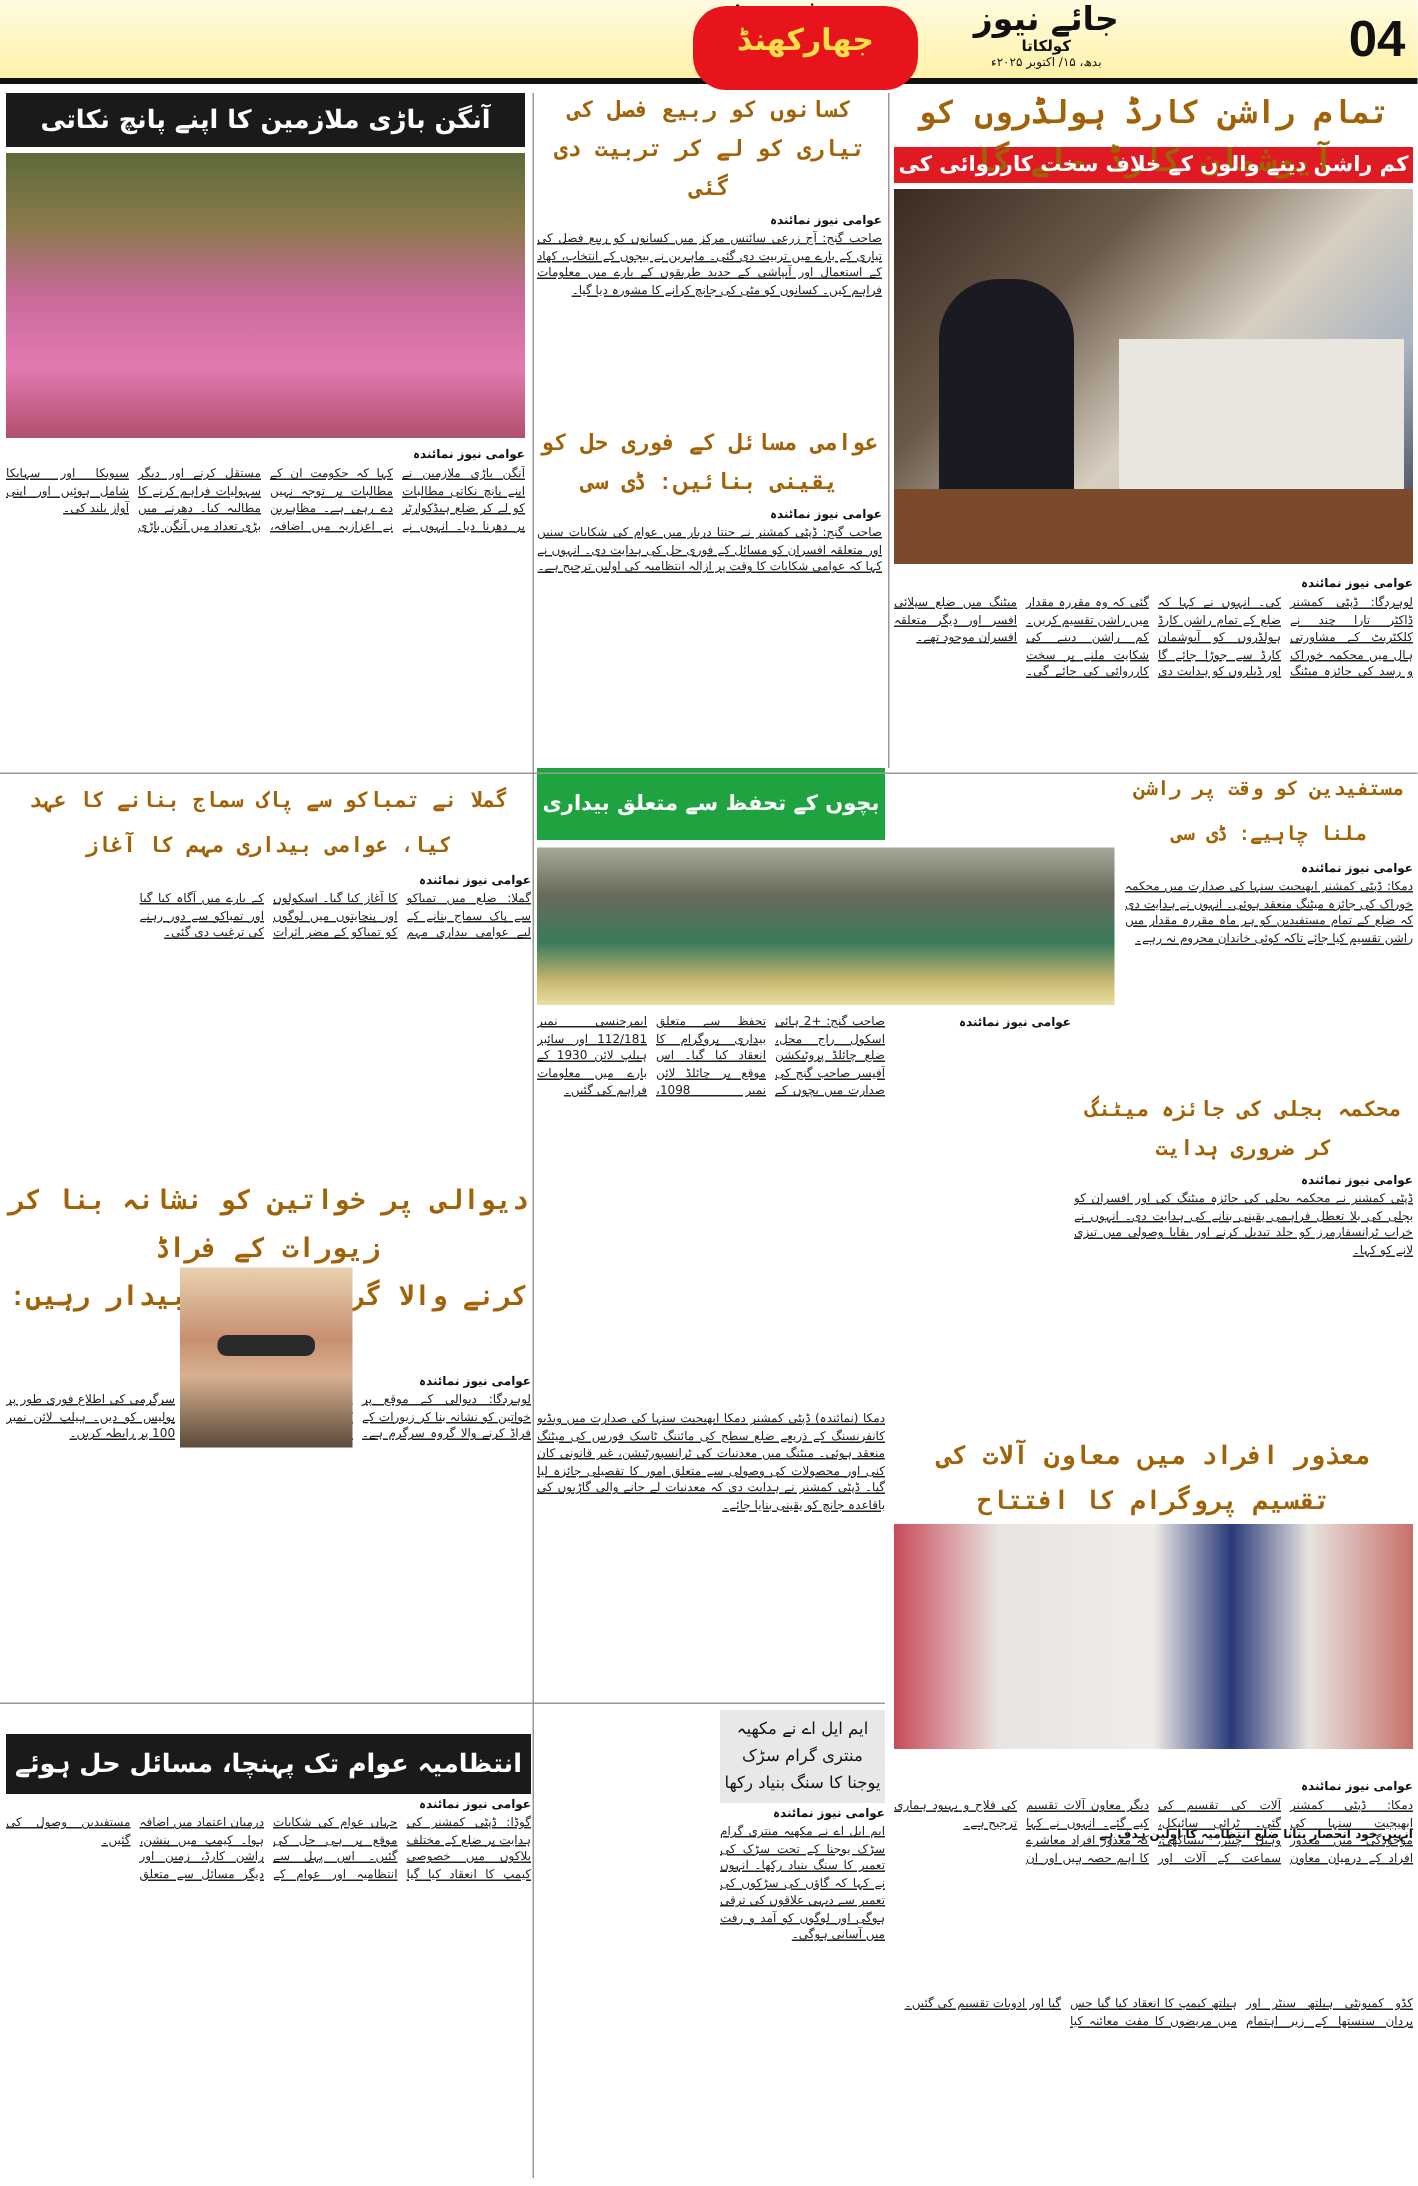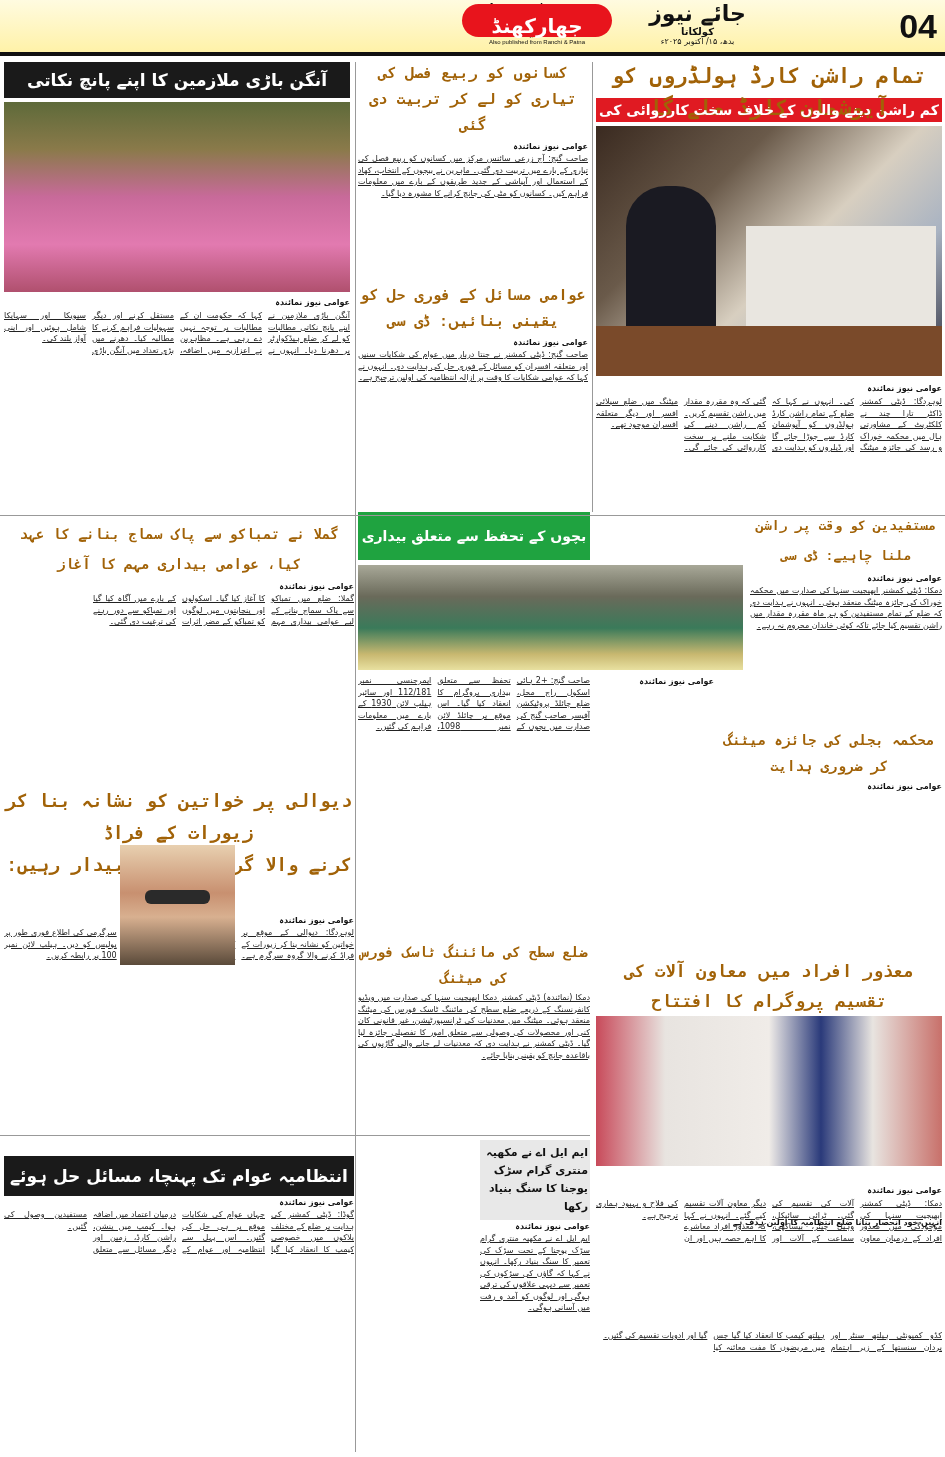--- a/index.html
+++ b/index.html
@@ -2,34 +2,34 @@
 <html><head>
 <meta charset="utf-8">
 <style>
   * { box-sizing: border-box; margin: 0; padding: 0; }
   body { width: 945px; height: 1457px; background: #fff; font-family: "DejaVu Sans", sans-serif; position: relative; overflow: hidden; color: #111; }
   .masthead { position: absolute; left: 0; top: 0; width: 945px; height: 56px; background: linear-gradient(to bottom, #fffbe0, #fff2a8); border-bottom: 4px solid #111; }
   .mh-en { position: absolute; left: 405px; top: 2px; width: 180px; text-align: right; font-family: "Liberation Sans", sans-serif; color: #111; }
   .mh-en .t1 { font-size: 16px; line-height: 16px; }
   .mh-en .t2 { font-size: 13px; font-weight: bold; line-height: 14px; }
   .mh-en .t3 { font-size: 6px; line-height: 7px; }
-  .mh-banner { position: absolute; left: 462px; top: 4px; width: 150px; height: 33px; background: #e8141c; border-radius: 22px; color: #ffffff; font-size: 20px; font-weight: bold; text-align: center; line-height: 44px; direction: rtl; font-family: "DejaVu Sans", sans-serif; }
+  .mh-banner { position: absolute; left: 462px; top: 4px; width: 150px; height: 56px; background: #e8141c; border-radius: 22px; color: #fde047; font-size: 20px; font-weight: bold; text-align: center; line-height: 44px; direction: rtl; font-family: "DejaVu Sans", sans-serif; }
   .mh-logo { position: absolute; left: 625px; top: 2px; width: 145px; text-align: center; direction: rtl; }
   .mh-logo .l1 { font-size: 22px; font-weight: bold; line-height: 24px; }
   .mh-logo .l2 { font-size: 10px; font-weight: bold; }
   .mh-logo .l3 { font-size: 8px; }
   .page-no { position: absolute; right: 8px; top: 6px; font-family: "Liberation Sans", sans-serif; font-weight: bold; font-size: 34px; line-height: 40px; }
 
   .block { position: absolute; direction: rtl; overflow: hidden; }
   .hd-dark { background: #1a1a1a; color: #fff; font-weight: bold; text-align: center; }
   .hd-plain { color: #a16207; font-weight: bold; text-align: center; font-family: Liberation Mono, monospace; }
   .hd-red { background: #e01a22; color: #fff; font-weight: bold; text-align: center; }
   .hd-green { background: #1fa340; color: #fff; font-weight: bold; text-align: center; }
   .hd-blue { background: #1f8fd6; color: #fff; font-weight: bold; text-align: center; }
-  .hd-grey { background: #e8e8e8; color: #111; font-weight: bold; text-align: right; }
+  .hd-grey { background: #e8e8e8; color: #111; font-weight: normal; text-align: center; }
   .byline { font-size: 8px; font-weight: bold; color: #111; margin: 2px 0; }
   .body-text { font-size: 8px; line-height: 11.5px; color: #222; text-align: justify; column-gap: 6px; text-decoration: underline; }
   .photo { position: absolute; overflow: hidden; }
   .rule-v { position: absolute; width: 1px; background: #999; }
   .rule-h { position: absolute; height: 1px; background: #999; }
 </style>
 </head>
 <body>
 
 <div class="masthead">
@@ -98,34 +98,34 @@
 
 <div class="block" style="left:750px; top:512px; width:192px; height:170px;">
   <div class="hd-plain" style="font-size:13px; line-height:30px;">مستفیدین کو وقت پر راشن ملنا چاہیے: ڈی سی</div>
   <div class="byline">عوامی نیوز نمائندہ</div>
   <div class="body-text" style="height:120px;">دمکا: ڈپٹی کمشنر ابھیجیت سنہا کی صدارت میں محکمہ خوراک کی جائزہ میٹنگ منعقد ہوئی۔ انہوں نے ہدایت دی کہ ضلع کے تمام مستفیدین کو ہر ماہ مقررہ مقدار میں راشن تقسیم کیا جائے تاکہ کوئی خاندان محروم نہ رہے۔</div>
 </div>
 
 <div class="block" style="left:716px; top:728px; width:226px; height:225px;">
   <div class="hd-plain" style="font-size:14px; line-height:26px;">محکمہ بجلی کی جائزہ میٹنگ کر ضروری ہدایت</div>
   <div class="byline">عوامی نیوز نمائندہ</div>
+  <div class="body-text" style="height:170px;">ڈپٹی کمشنر نے محکمہ بجلی کی جائزہ میٹنگ کی اور افسران کو بجلی کی بلا تعطل فراہمی یقینی بنانے کی ہدایت دی۔ انہوں نے خراب ٹرانسفارمرز کو جلد تبدیل کرنے اور بقایا وصولی میں تیزی لانے کو کہا۔</div>
 </div>
 
 <div class="block" style="left:4px; top:786px; width:350px; height:350px;">
   <div class="hd-plain" style="font-size:18px; line-height:32px;">دیوالی پر خواتین کو نشانہ بنا کر زیورات کے فراڈ</div>
   <div class="hd-plain" style="font-size:18px; line-height:32px;">کرنے والا گروہ سرگرم، بیدار رہیں: سنجے برمن</div>
   <div class="byline">عوامی نیوز نمائندہ</div>
   <div class="body-text" style="height:260px; column-count:3;">لوہردگا: دیوالی کے موقع پر خواتین کو نشانہ بنا کر زیورات کے فراڈ کرنے والا گروہ سرگرم ہے۔ پولیس نے عوام سے اپیل کی ہے کہ وہ کسی بھی اجنبی پر بھروسہ نہ کریں اور مشتبہ سرگرمی کی اطلاع فوری طور پر پولیس کو دیں۔ ہیلپ لائن نمبر 100 پر رابطہ کریں۔</div>
 </div>
 <div class="photo" style="left:120px; top:845px; width:115px; height:120px; background: linear-gradient(to bottom,#e8d0b0 0%,#c89070 40%,#d8b090 60%,#5a4a3a 100%);">
   <div style="position:absolute;left:25px;top:45px;width:65px;height:14px;background:#2a2a2a;border-radius:6px;"></div>
 </div>
 
 <div class="block" style="left:358px; top:940px; width:232px; height:190px;">
-  <div class="hd-plain" style="font-size:14px; line-height:26px;">ضلع سطح کی مائننگ ٹاسک فورس کی میٹنگ</div>
   <div class="body-text" style="height:160px;">دمکا (نمائندہ) ڈپٹی کمشنر دمکا ابھیجیت سنہا کی صدارت میں ویڈیو کانفرنسنگ کے ذریعے ضلع سطح کی مائننگ ٹاسک فورس کی میٹنگ منعقد ہوئی۔ میٹنگ میں معدنیات کی ٹرانسپورٹیشن، غیر قانونی کان کنی اور محصولات کی وصولی سے متعلق امور کا تفصیلی جائزہ لیا گیا۔ ڈپٹی کمشنر نے ہدایت دی کہ معدنیات لے جانے والی گاڑیوں کی باقاعدہ جانچ کو یقینی بنایا جائے۔</div>
 </div>
 
 <div class="block" style="left:596px; top:958px; width:346px; height:330px;">
   <div class="hd-plain" style="font-size:17px; line-height:30px;">معذور افراد میں معاون آلات کی تقسیم پروگرام کا افتتاح</div>
   <div class="hd-blue" style="font-size:12px; line-height:22px; height:22px;">معذور افراد ہماری ترجیح ہیں، انہیں خود انحصار بنانا ہمارا عزم ہے: ڈی سی</div>
   <div class="photo" style="left:0; top:58px; width:346px; height:150px; background: linear-gradient(to right,#c84a5a 0%,#e8e4e0 20%,#f0ece8 50%,#2a3a7a 65%,#e8e4e0 80%,#c8706a 100%);"></div>
   <div style="position:absolute; top:212px; right:0; width:346px; font-size:8px; font-weight:bold; text-align:right;margin-top:48px;">انہیں خود انحصار بنانا ضلع انتظامیہ کا اولین ہدف ہے</div>
   <div class="byline" style="position:absolute; top:226px; right:0;">عوامی نیوز نمائندہ</div>
   <div class="body-text" style="position:absolute; top:240px; right:0; width:346px; height:90px; column-count:4;">دمکا: ڈپٹی کمشنر ابھیجیت سنہا کی موجودگی میں معذور افراد کے درمیان معاون آلات کی تقسیم کی گئی۔ ٹرائی سائیکل، وہیل چیئر، بیساکھی، سماعت کے آلات اور دیگر معاون آلات تقسیم کیے گئے۔ انہوں نے کہا کہ معذور افراد معاشرے کا اہم حصہ ہیں اور ان کی فلاح و بہبود ہماری ترجیح ہے۔</div>

